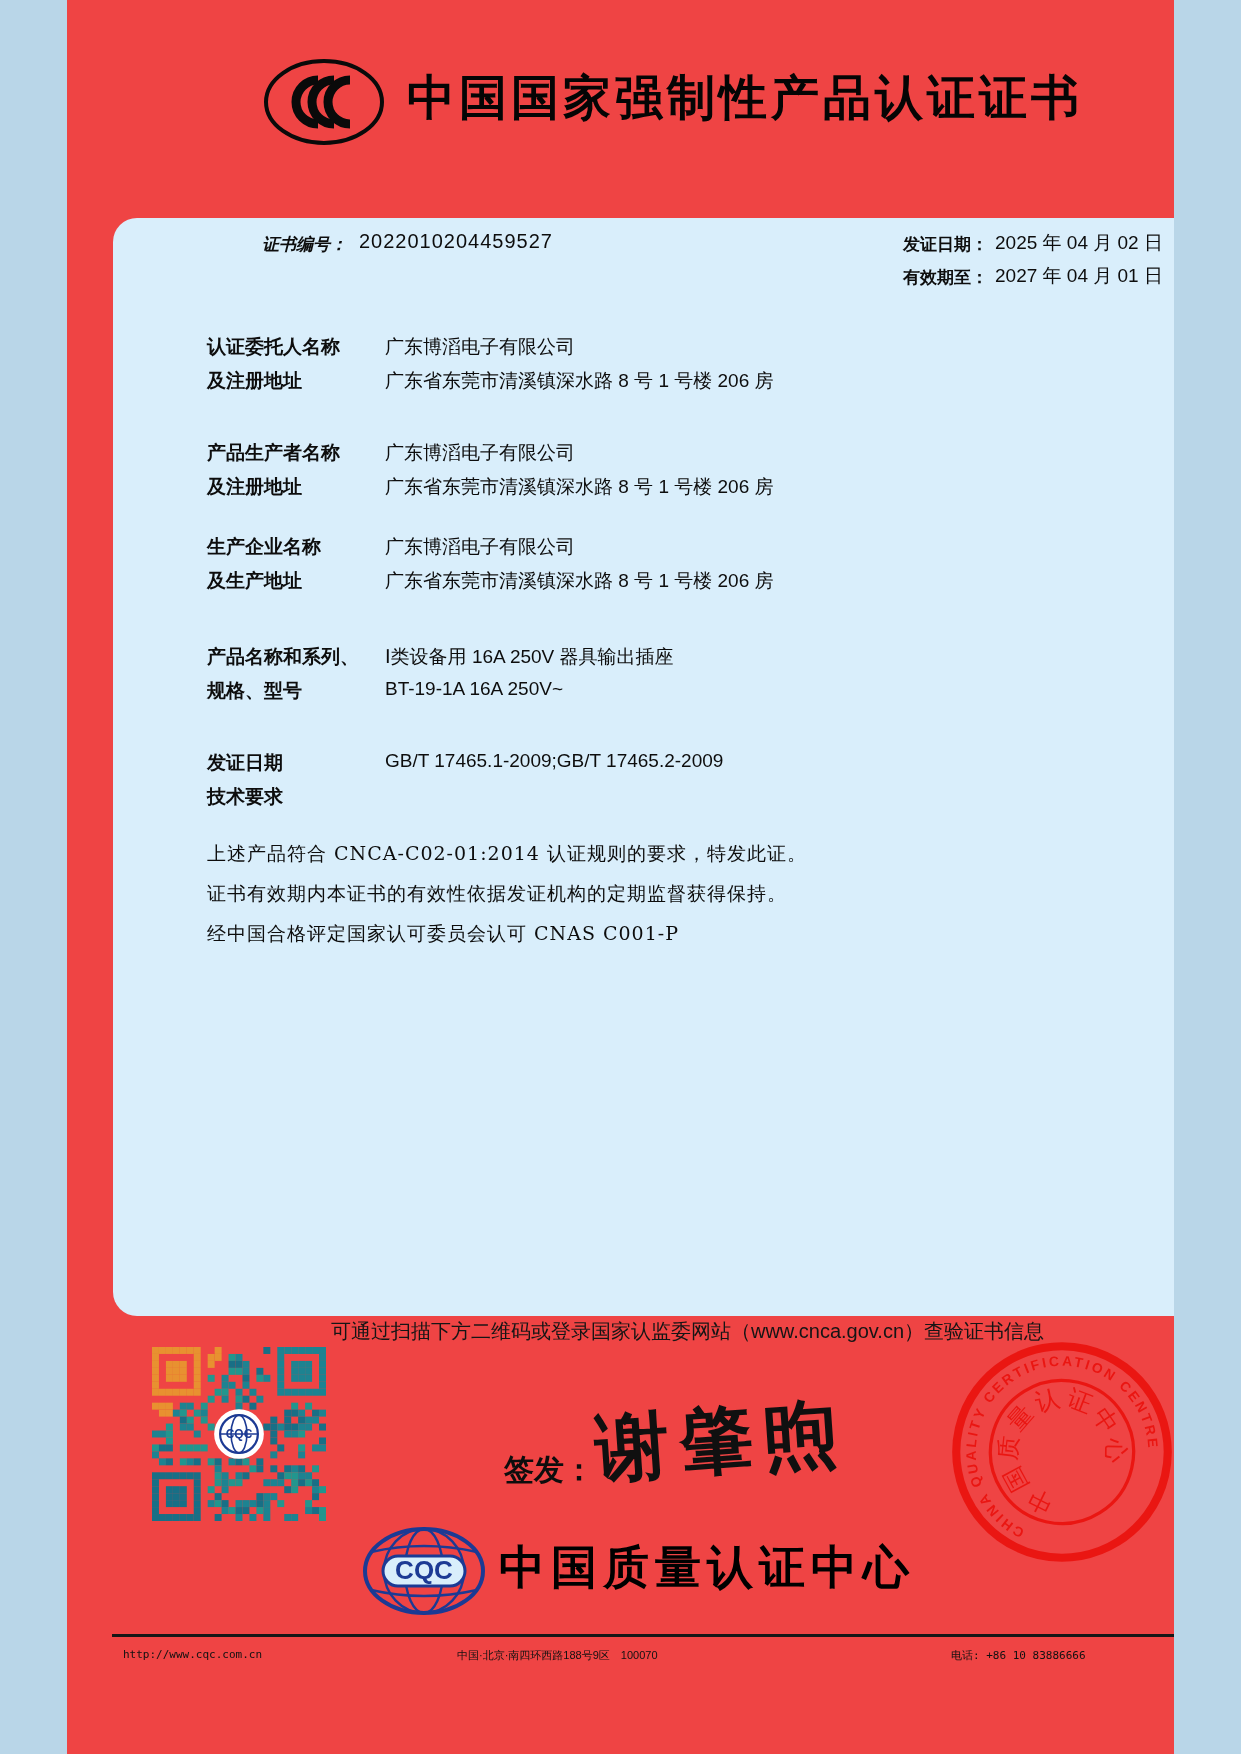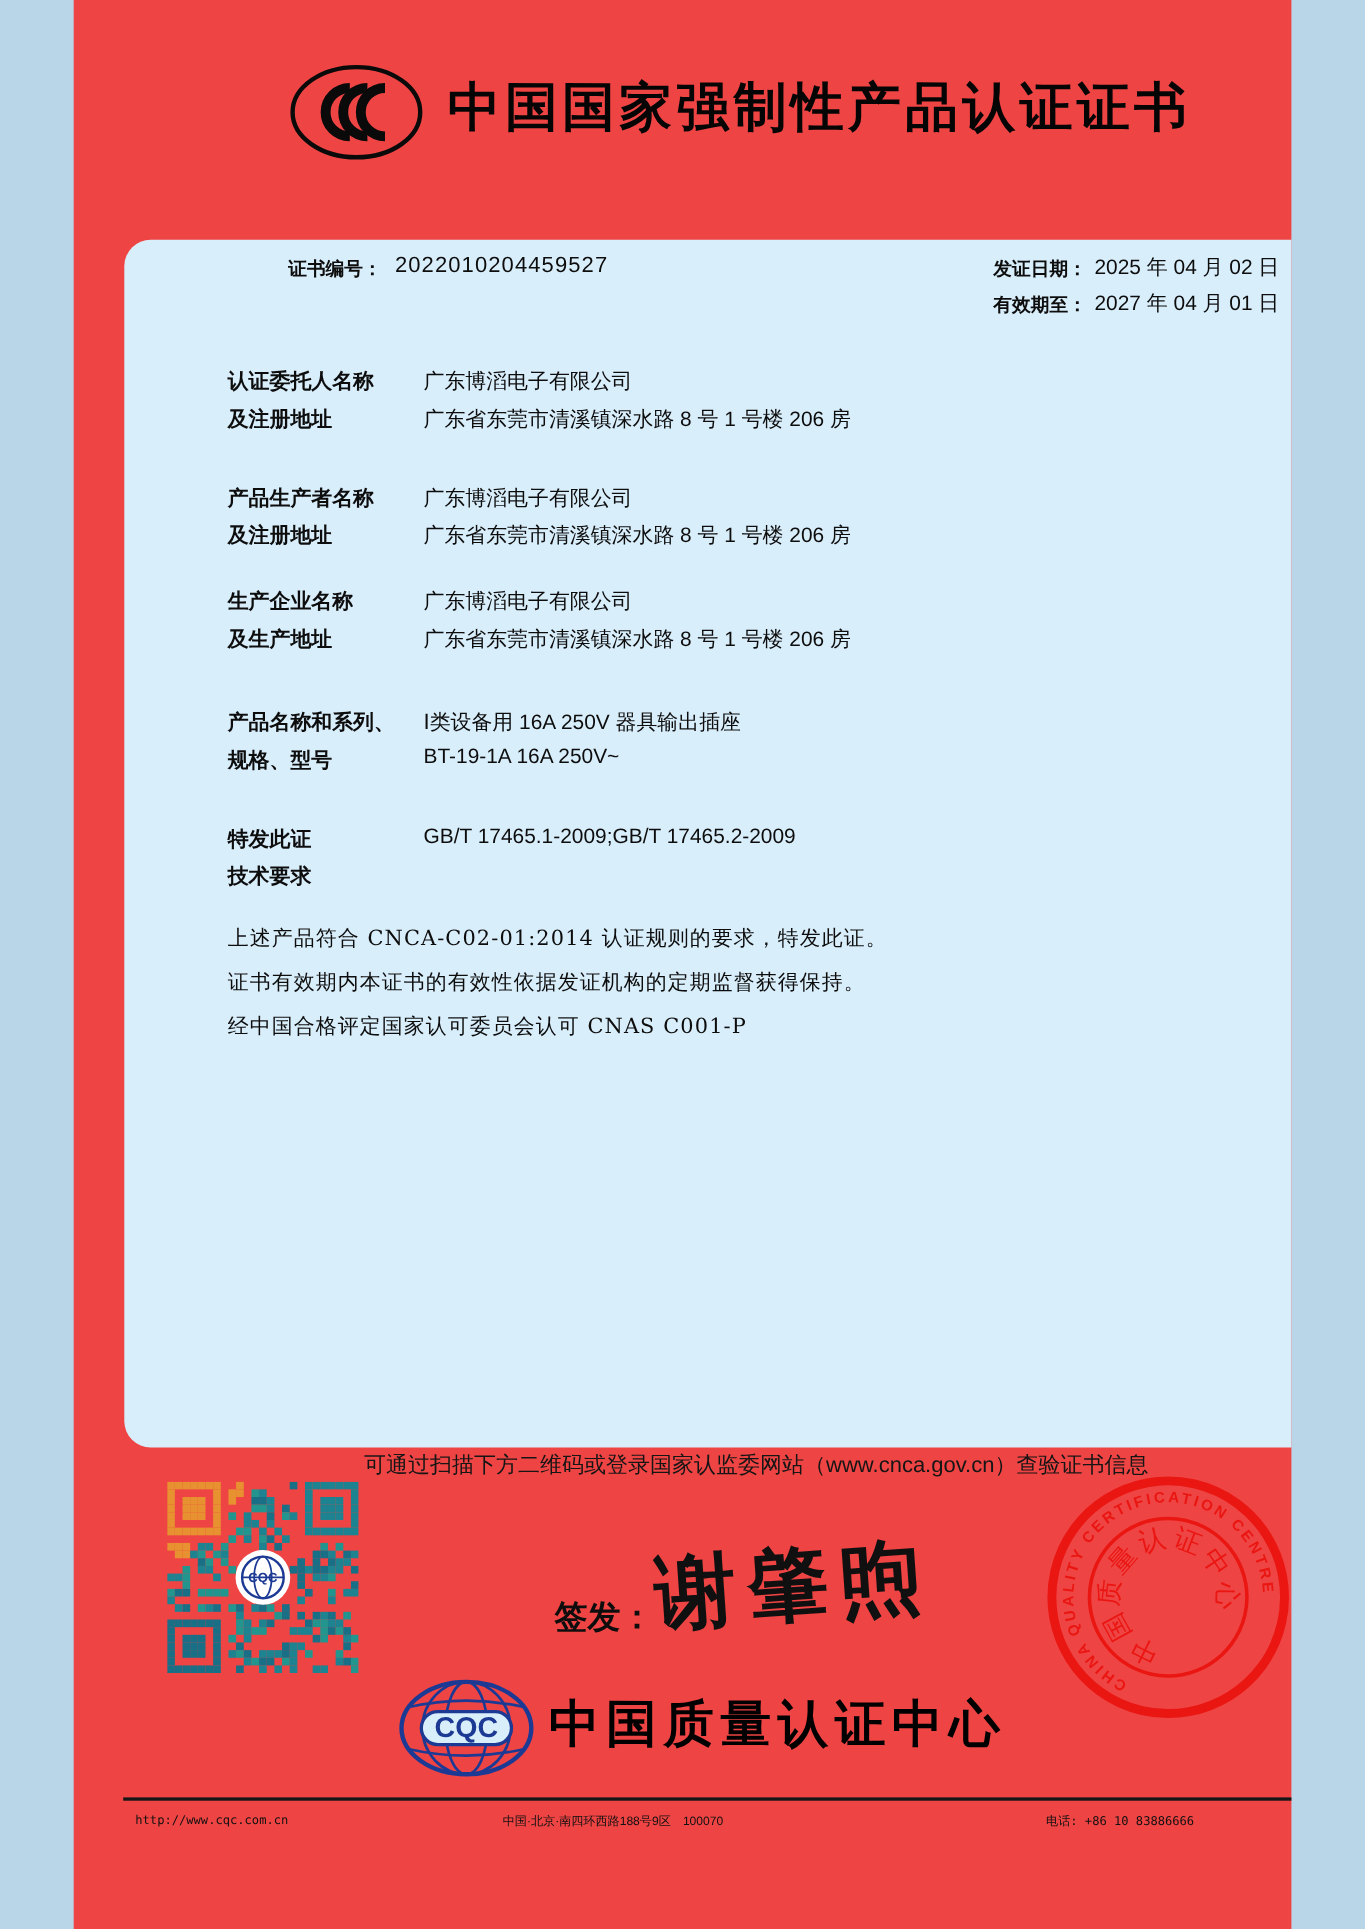--- a/index.html
+++ b/index.html
@@ -8,21 +8,21 @@
   .abs{position:absolute;}
   
   #ccc-logo{left:195px;top:58px;width:124px;height:88px;}
   #title{left:340px;top:66px;font-size:48px;font-weight:bold;letter-spacing:4px;color:#050505;
          font-family:"Liberation Sans",sans-serif;white-space:nowrap;}
   
   #panel{left:46px;top:218px;width:1150px;height:1098px;background:#d9eefb;border-radius:24px;}
   
   .klabel{font-weight:bold;font-family:"DejaVu Serif",serif;font-size:17px;white-space:nowrap;}
   .kval{font-size:20px;white-space:nowrap;}
-  #cert-no-label{left:195px;top:233px;}
+  #cert-no-label{left:195px;top:233px;font-style:italic;}
   #cert-no-value{left:292px;top:230px;letter-spacing:1px;}
   #issue-label{left:836px;top:233px;}
   #issue-value{left:928px;top:230px;font-size:19px;}
   #expiry-label{left:836px;top:266px;}
   #expiry-value{left:928px;top:263px;font-size:19px;}
   
   .fgroup{left:140px;width:1010px;}
   .frow{display:flex;align-items:flex-start;height:34px;}
   .fl{width:178px;font-weight:bold;font-size:19px;flex:none;white-space:nowrap;}
   .fv{flex:1;font-size:19px;white-space:nowrap;}
@@ -107,21 +107,21 @@
         <span class="fl">产品名称和系列、</span>
         <span class="fv">Ⅰ类设备用 16A 250V 器具输出插座</span>
       </div>
     <div class="frow">
         <span class="fl">规格、型号</span>
         <span class="fv">BT-19-1A 16A 250V~</span>
       </div>
   </div>
   <div class="abs fgroup" style="top:750px">
     <div class="frow">
-        <span class="fl">特发此证</span>
+        <span class="fl">发证日期</span>
         <span class="fv">GB/T 17465.1-2009;GB/T 17465.2-2009</span>
       </div>
     <div class="frow">
         <span class="fl">技术要求</span>
         <span class="fv"></span>
       </div>
   </div>
 
   <div id="statement" class="abs">
     <div>上述产品符合 CNCA-C02-01:2014 认证规则的要求，特发此证。</div>

